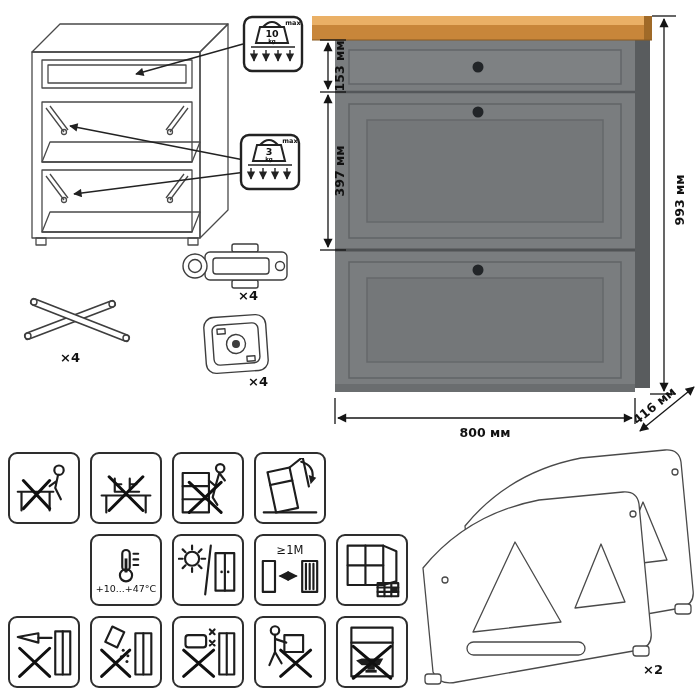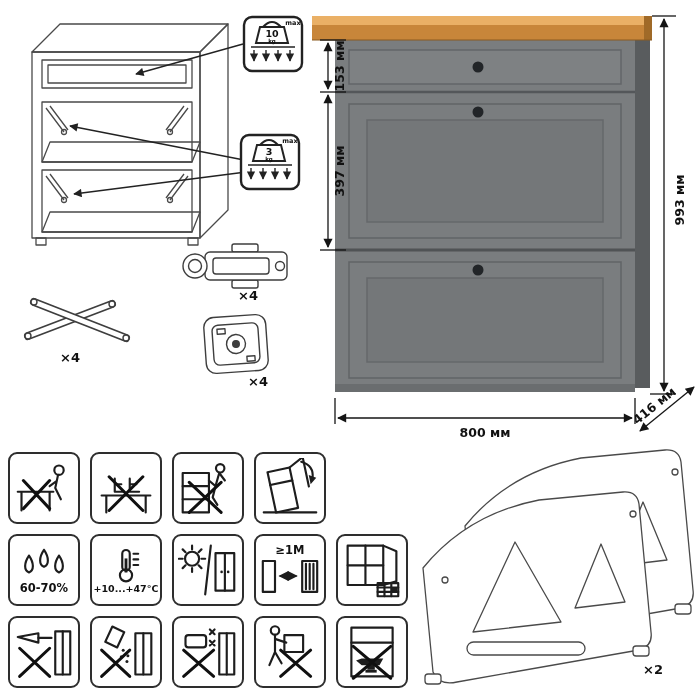--- a/index.html
+++ b/index.html
@@ -1,21 +1,21 @@
 <!DOCTYPE html>
 <html><head>
 <meta charset="utf-8">
 <style>
   * { margin:0; padding:0; box-sizing:border-box; }
   html,body { width:700px; height:698px; background:#fff; font-family:"DejaVu Sans", sans-serif; }
   .canvas { position:relative; width:700px; height:698px; background:#fff; overflow:hidden; }
   .abs { position:absolute; }
   .cell { position:absolute; width:72px; height:72px; border:2.5px solid #2e2e2e; border-radius:9px;
           background:#fff; display:flex; flex-direction:column; align-items:center; justify-content:center; gap:1px; }
-  .cell .lbl { font-size:11.5px; font-weight:bold; color:#111; line-height:1; white-space:nowrap; }
+  .cell .lbl { font-size:11.5px; font-weight:normal; color:#111; line-height:1; white-space:nowrap; }
   .cell .lbl.small { font-size:9.5px; }
   svg text { font-family:"DejaVu Sans", sans-serif; }
   .dim { font-size:12.5px; font-weight:bold; fill:#111; }
   .cnt { font-size:13px; font-weight:bold; fill:#111; }
   .wl  { stroke:#4a4a4a; stroke-width:1.3; fill:none; stroke-linejoin:round; }
   .hw  { stroke:#3e3e3e; stroke-width:1.4; fill:#fff; stroke-linejoin:round; }
   .pk  { stroke:#1d1d1d; stroke-width:2.3; fill:none; stroke-linecap:round; stroke-linejoin:round; }
   .pf  { fill:#1d1d1d; stroke:none; }
   .px  { stroke:#101010; stroke-width:3.2; stroke-linecap:round; }
 </style>
@@ -220,28 +220,20 @@
       <g transform="rotate(-12 26 42)">
         <rect class="pk" x="14" y="12" width="24" height="44"></rect>
         <path class="pk" d="M14,26 H38"></path>
         <path class="pk" d="M38,12 L54,4 L54,36"></path>
       </g>
       <path class="pk" d="M44,4 Q58,8 56,22" stroke-width="2"></path>
       <polygon class="pf" points="52,18 60,21 54,28"></polygon>
     </svg>
   </div>
 
-  <div class="cell" style="left:8px;top:534px">
-    <svg width="60" height="36" viewBox="0 0 64 38">
-      <path class="pk" d="M16,10 C21.5,18 21.5,26 16,28 C10.5,26 10.5,18 16,10"></path>
-      <path class="pk" d="M32,4 C37.5,12 37.5,20 32,22 C26.5,20 26.5,12 32,4"></path>
-      <path class="pk" d="M48,10 C53.5,18 53.5,26 48,28 C42.5,26 42.5,18 48,10"></path>
-    </svg>
-    <div class="lbl">60-70%</div>
-  </div>
   <div class="cell" style="left:90px;top:534px">
     <svg width="60" height="36" viewBox="0 0 64 38">
       <rect class="pk" x="28" y="3" width="8" height="22" rx="4"></rect>
       <circle class="pk" cx="32" cy="30" r="6.5"></circle>
       <line x1="32" y1="12" x2="32" y2="27" stroke="#1d1d1d" stroke-width="3"></line>
       <path class="pk" d="M40,7 H45 M40,13 H45 M40,19 H45" stroke-width="1.8"></path>
     </svg>
     <div class="lbl small">+10...+47°C</div>
   </div>
   <div class="cell" style="left:172px;top:534px">

